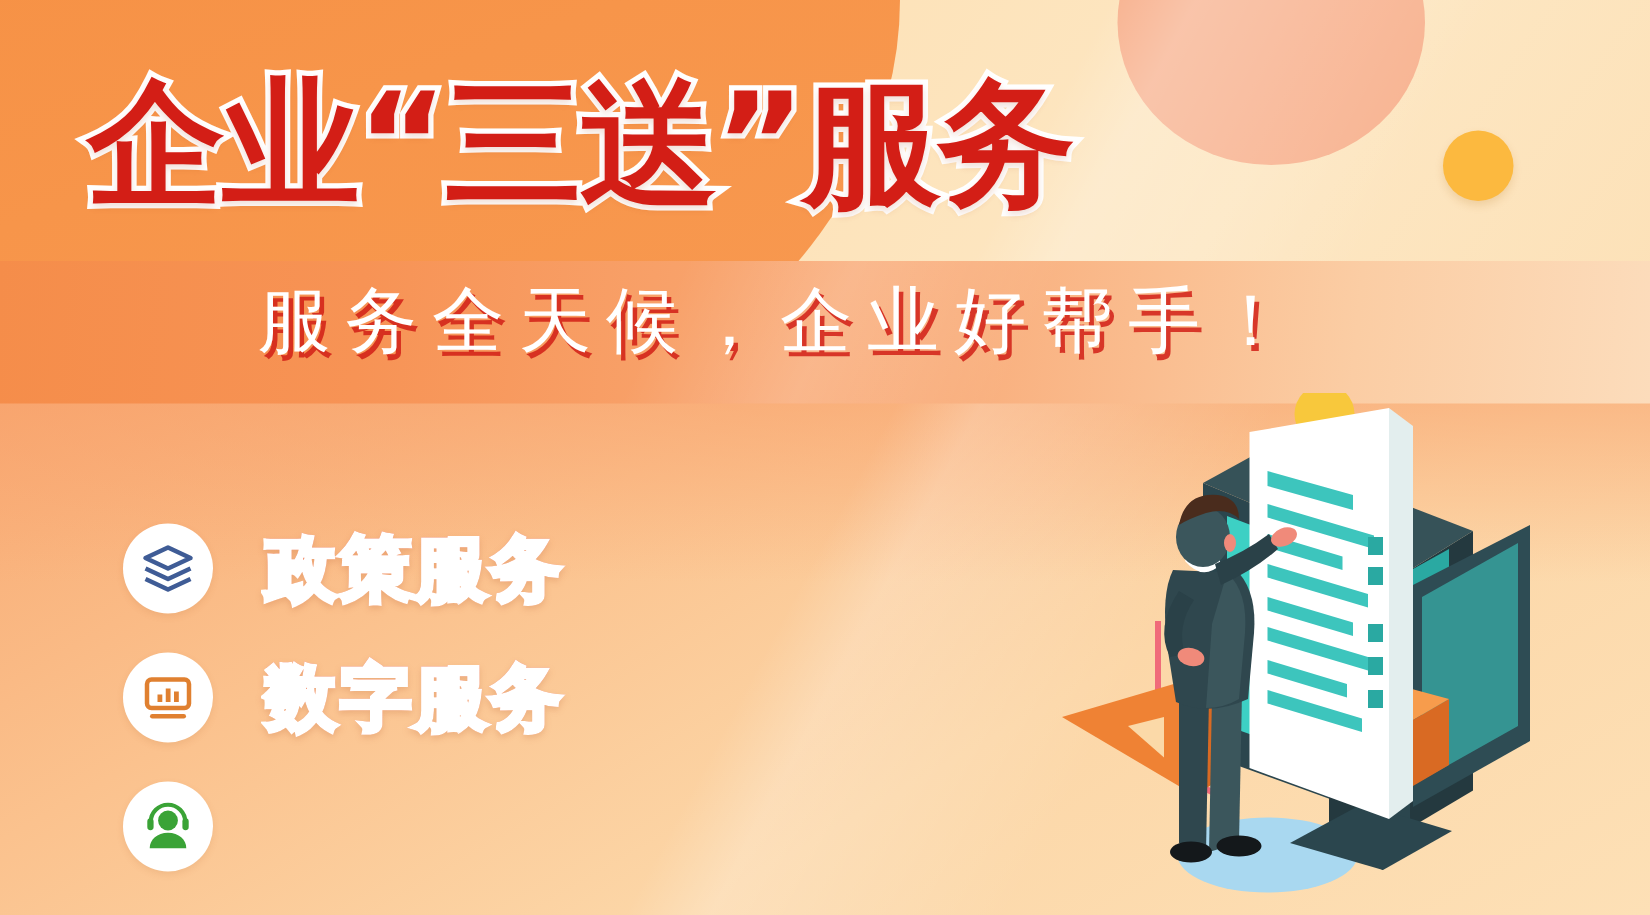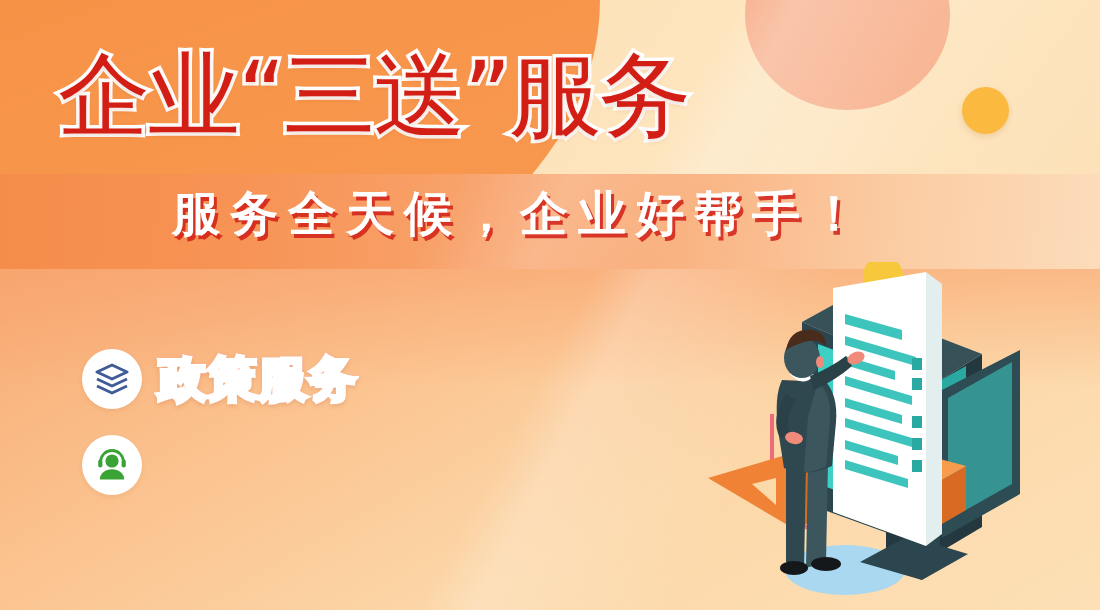--- a/index.html
+++ b/index.html
@@ -66,39 +66,39 @@
     content:"";
     position:absolute; left:0; top:0; width:100%; height:100%;
     background:linear-gradient(115deg,rgba(255,255,255,0) 40%,rgba(255,255,255,.18) 50%,rgba(255,255,255,0) 62%);
   }
 
   
   .main-title {
     position:absolute;
     left:58px; top:48px;
     font-size:92px;
-    font-weight:normal;
+    font-weight:bold;
     letter-spacing:-2px;
     color:#d31e16;
     line-height:1.05;
     white-space:nowrap;
     -webkit-text-stroke:7px #ffffff;
     paint-order:stroke fill;
     text-shadow:0 3px 5px rgba(160,60,20,.16);
     z-index:6;
     text-align:center;
   }
 
   
   .subtitle-text {
     position:absolute;
     left:0; top:182px; width:1040px;
     text-align:center;
     font-size:48px;
-    font-weight:bold;
+    font-weight:normal;
     color:#ffffff;
     letter-spacing:10px;
     white-space:nowrap;
     text-shadow:3px 4px 0 rgba(209,30,22,.85);
     z-index:7;
   }
 
   
   .feature-list {
     position:absolute;
@@ -112,23 +112,23 @@
   }
   .feature-icon {
     width:60px; height:60px;
     border-radius:50%;
     background:#ffffff;
     display:flex; align-items:center; justify-content:center;
     flex:0 0 auto;
     box-shadow:0 2px 5px rgba(170,90,40,.13);
   }
   .feature-label {
-    margin-left:17px;
+    margin-left:35px;
     font-size:47px;
-    font-weight:bold;
+    font-weight:normal;
     letter-spacing:3px;
     white-space:nowrap;
     background:linear-gradient(180deg,#e8361a 0%,#ef5b20 52%,#f26f22 100%);
     -webkit-background-clip:text;
     background-clip:text;
     color:transparent;
     -webkit-text-stroke:5px #ffffff;
     paint-order:stroke fill;
     filter:drop-shadow(0 2px 2px rgba(170,70,30,.18));
   }
@@ -167,20 +167,32 @@
           <g fill="none" stroke="#3f5c96" stroke-width="3" stroke-linejoin="round">
             <polygon points="20,6 35,13 20,20 5,13"></polygon>
             <polyline points="5,20 20,27 35,20"></polyline>
             <polyline points="5,27 20,34 35,27"></polyline>
           </g>
         </svg>
       </span>
       <span class="feature-label">政策服务</span>
     </div>
 
+    <div class="feature-item">
+      <span class="feature-icon">
+        <svg width="40" height="40" viewBox="0 0 40 40" aria-hidden="true">
+          <rect x="6" y="8" width="28" height="19" rx="3" fill="none" stroke="#e08030" stroke-width="3"></rect>
+          <rect x="13" y="18" width="3.2" height="5" fill="#e08030"></rect>
+          <rect x="18.5" y="14" width="3.2" height="9" fill="#e08030"></rect>
+          <rect x="24" y="16" width="3.2" height="7" fill="#e08030"></rect>
+          <rect x="8" y="31" width="24" height="3" rx="1.5" fill="#e08030"></rect>
+        </svg>
+      </span>
+      <span class="feature-label">数字服务</span>
+    </div>
 
     <div class="feature-item">
       <span class="feature-icon">
         <svg width="40" height="40" viewBox="0 0 40 40" aria-hidden="true">
           <g fill="#3aa336">
             <path d="M8.5 17 a11.5 11.5 0 0 1 23 0" fill="none" stroke="#3aa336" stroke-width="2.8" stroke-linecap="round"></path>
             <rect x="6.2" y="14.5" width="4.2" height="8" rx="2.1"></rect>
             <rect x="29.6" y="14.5" width="4.2" height="8" rx="2.1"></rect>
             <circle cx="20" cy="16" r="6.6"></circle>
             <path d="M20 24.2 c-7.2 0-12.2 4.6-12.2 10.3 h24.4 C32.2 28.8 27.2 24.2 20 24.2 z"></path>

